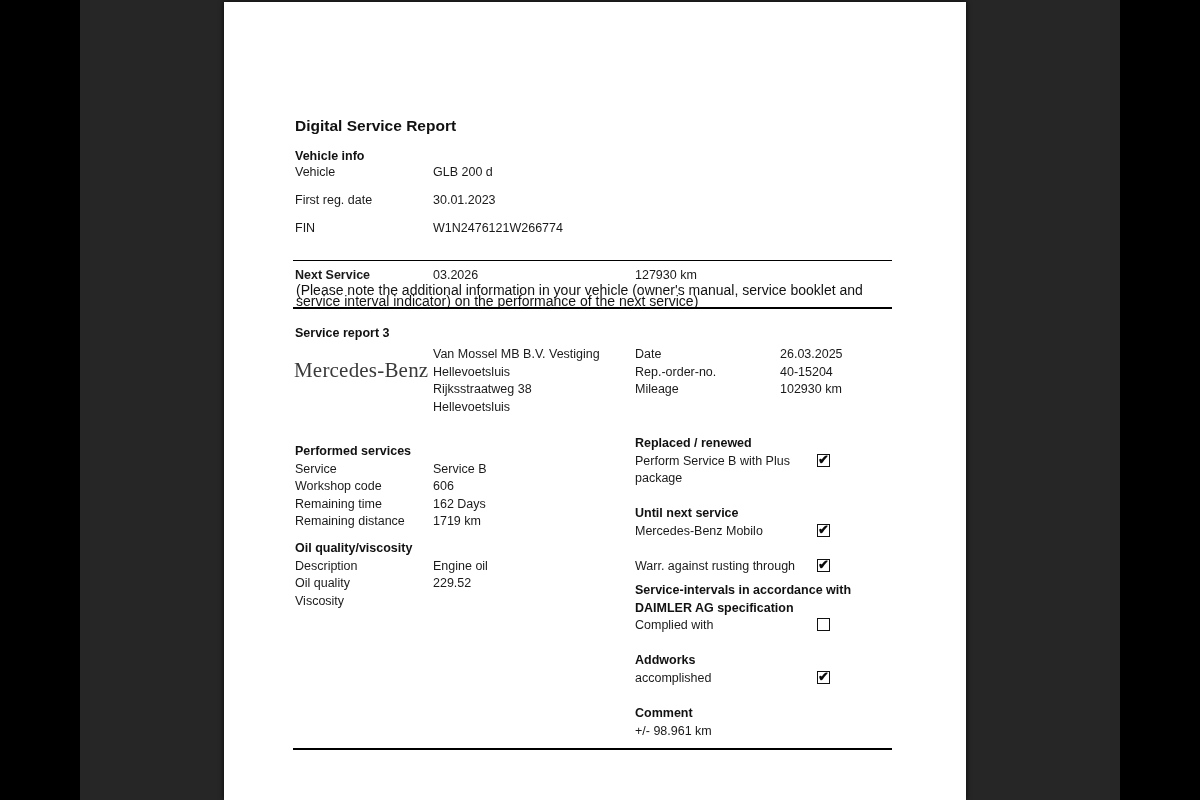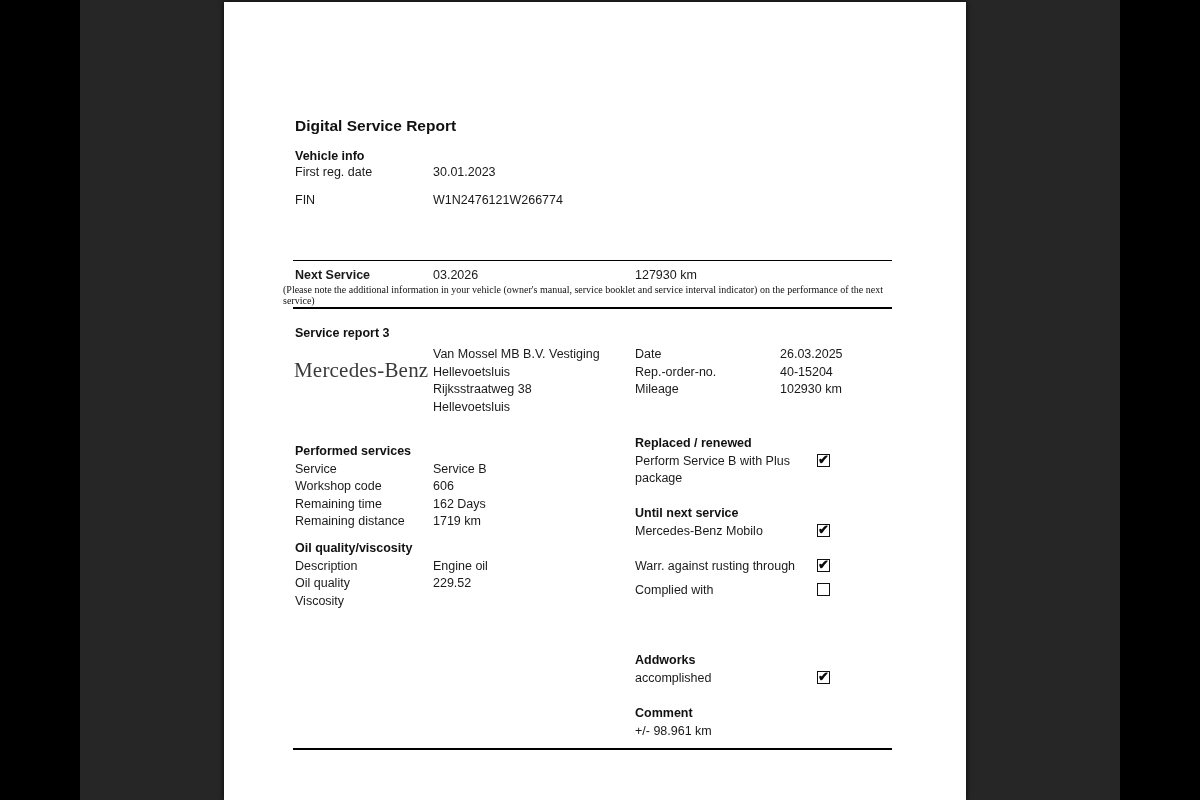--- a/index.html
+++ b/index.html
@@ -26,21 +26,21 @@
   .vrow .lbl { width:138px; flex:none; }
 
   .hline { background:#000; }
   .hr1 { left:69px; top:258px; width:599px; height:1px; }
   .hr2 { left:69px; top:305px; width:599px; height:2px; }
   .hr3 { left:69px; top:746px; width:599px; height:2px; }
 
   .next-service { left:71px; top:266px; display:flex; line-height:15px; }
   .next-service .lbl { width:138px; flex:none; font-weight:700; }
   .next-service .v1 { width:202px; flex:none; }
-  .note { left:59px; top:283px; width:601px; font-size:10px; line-height:10.5px; color:#111;font-family:Liberation Serif, serif; }
+  .note { left:72px; top:283px; width:601px; font-size:14px; line-height:10.5px; color:#111; }
 
   .sr-heading { left:71px; top:323px; }
   .brand { left:70px; top:356px; font-family:"Liberation Serif", serif; font-size:21px; color:#3a3a3a; letter-spacing:0.2px; }
   .dealer { left:209px; top:344px; line-height:17.5px; }
   .sr-details { left:411px; top:344px; line-height:17.5px; }
   .drow { display:flex; }
   .drow .lbl { width:145px; flex:none; }
 
   .block { line-height:17.5px; }
   .performed { left:71px; top:441px; }
@@ -73,20 +73,24 @@
 <body>
 
 <div class="viewer">
   <div class="page">
 
     <div class="abs title">Digital Service Report</div>
 
     <div class="abs sec-heading vehicle-heading">Vehicle info</div>
     <div class="abs vehicle-rows">
       <div class="vrow">
+        <span class="lbl">Vehicle</span>
+        <span>GLB 200 d</span>
+      </div>
+      <div class="vrow">
         <span class="lbl">First reg. date</span>
         <span>30.01.2023</span>
       </div>
       <div class="vrow">
         <span class="lbl">FIN</span>
         <span>W1N2476121W266774</span>
       </div>
     </div>
 
     <div class="abs hline hr1"></div>
@@ -173,20 +177,21 @@
         <span class="ci-label">Mercedes-Benz Mobilo</span>
         <span class="checkbox checked"></span>
       </div>
       <div class="check-item">
         <span class="ci-label">Warr. against rusting through</span>
         <span class="checkbox checked"></span>
       </div>
     </div>
 
     <div class="abs block rcol intervals">
+      <div class="sec-heading">Service-intervals in accordance with DAIMLER AG specification</div>
       <div class="check-item">
         <span class="ci-label">Complied with</span>
         <span class="checkbox"></span>
       </div>
     </div>
 
     <div class="abs block rcol addworks">
       <div class="sec-heading">Addworks</div>
       <div class="check-item">
         <span class="ci-label">accomplished</span>

